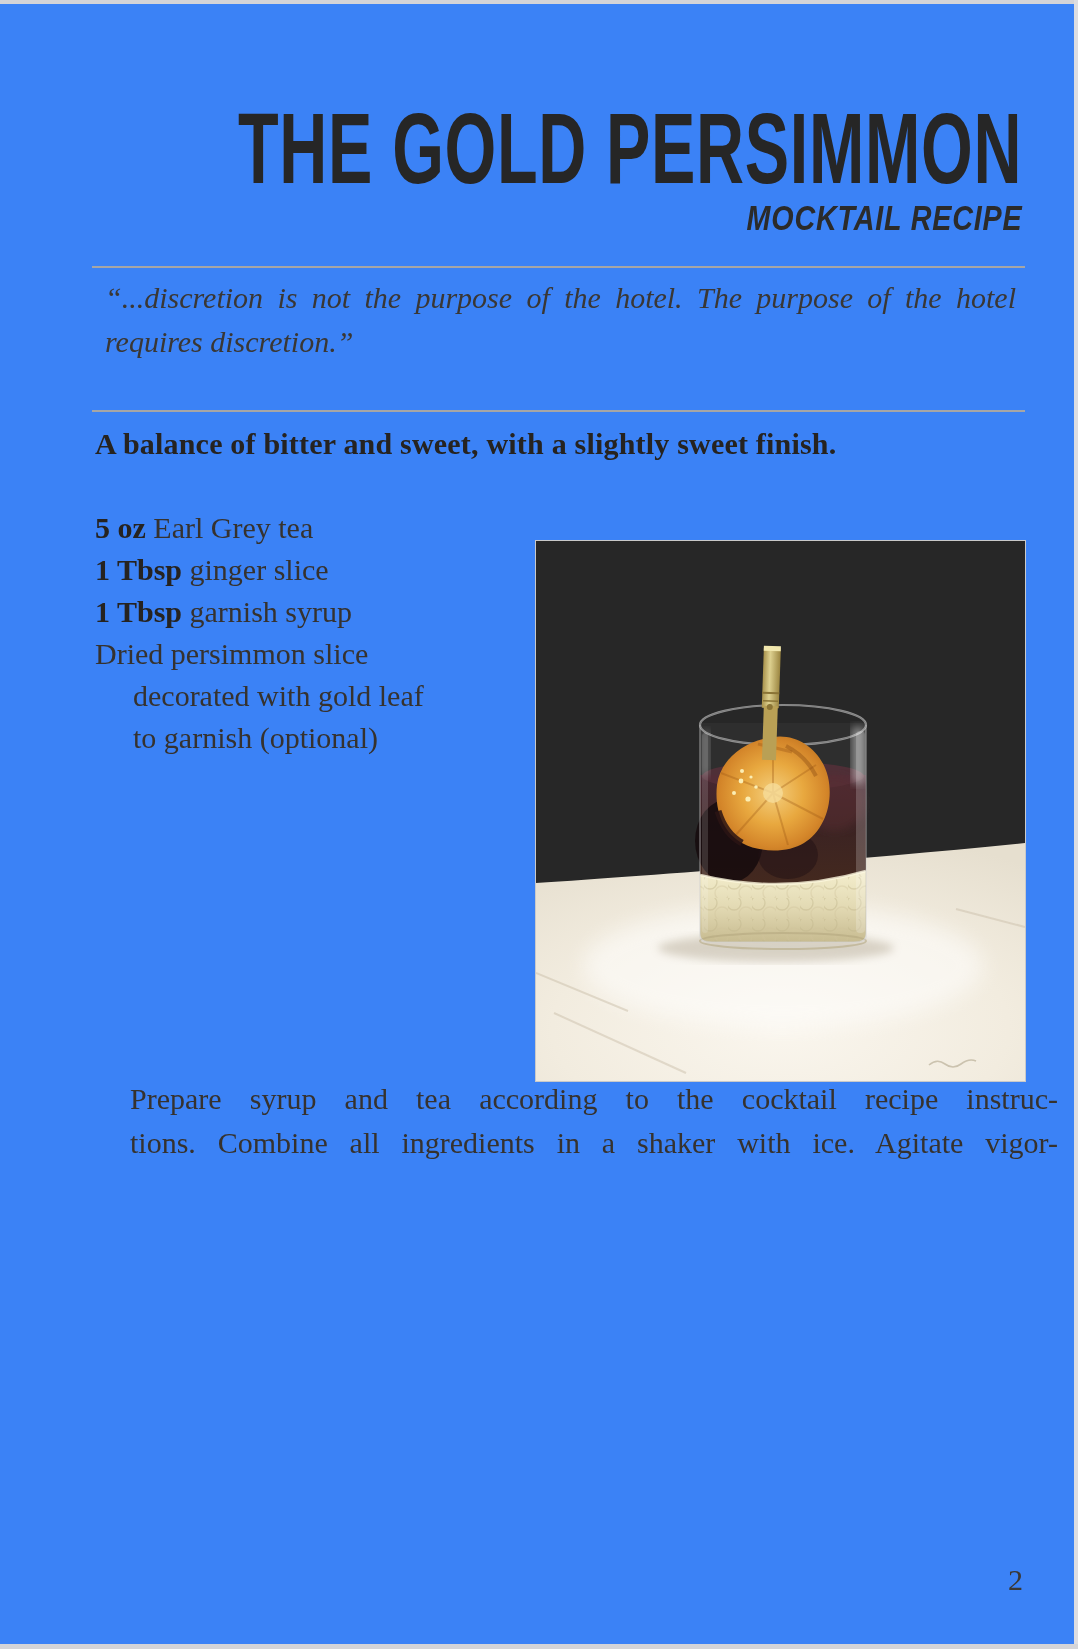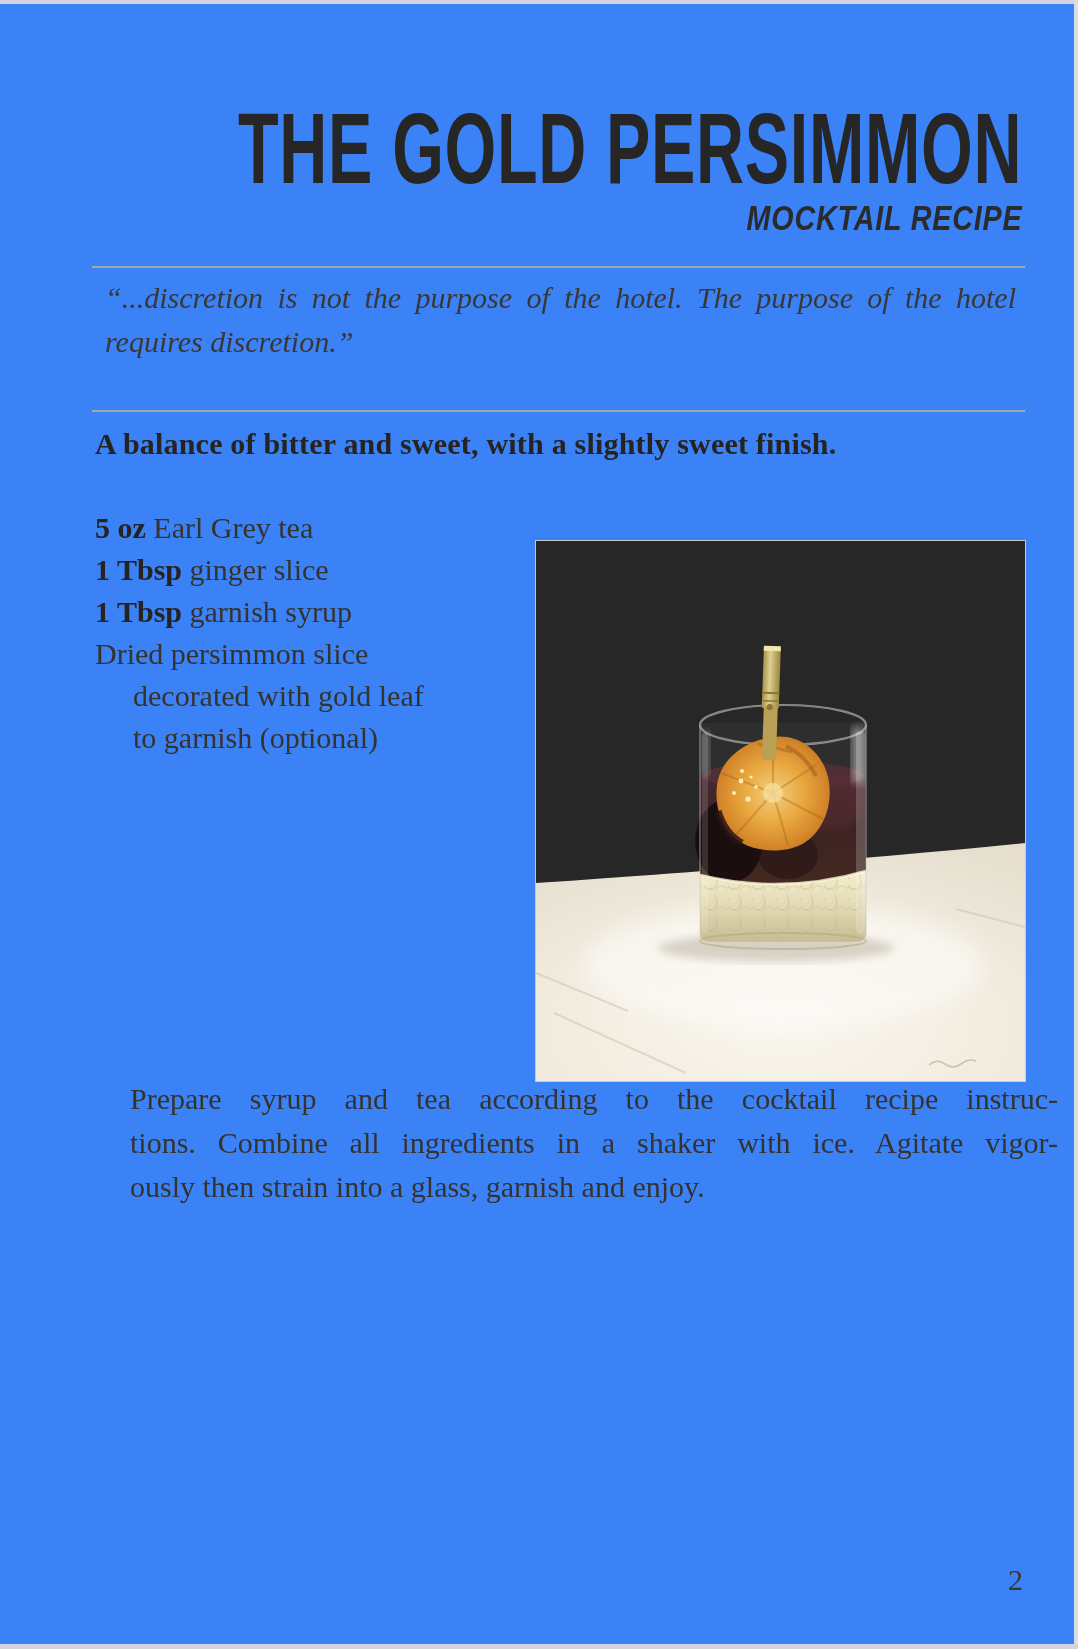--- a/index.html
+++ b/index.html
@@ -231,18 +231,17 @@
         <circle cx="234" cy="166" r="3" fill="#8a7436"></circle>
       </g>
 
       <path d="M393,524 q8,-7 16,-1 t16,0 t15,-3" fill="none" stroke="#a4977c" stroke-width="1.6" opacity="0.5"></path>
     </svg>
   </div>
 
   <div class="instructions">
     <div class="jline">Prepare syrup and tea according to the cocktail recipe instruc-</div>
     <div class="jline">tions. Combine all ingredients in a shaker with ice. Agitate vigor-</div>
-    <div class="lline">ously then strain into a glass, garnish and enjoy.</div>
   </div>
 
   <div class="page-number">2</div>
 
 </div>
 
 </body></html>

